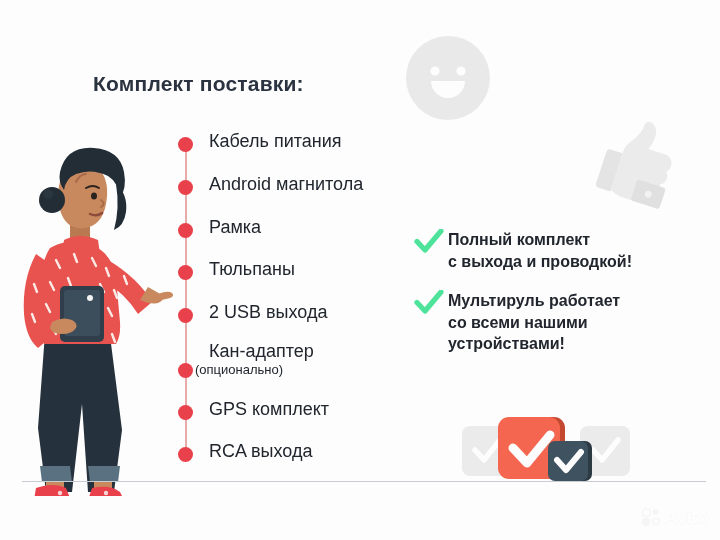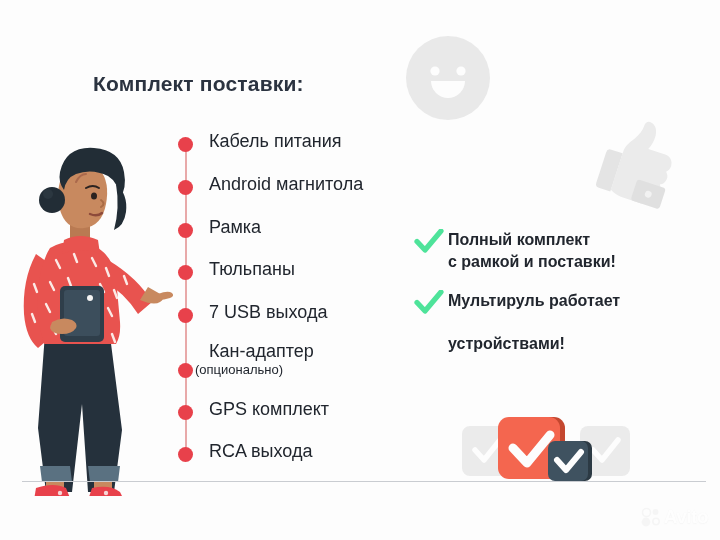--- a/index.html
+++ b/index.html
@@ -114,21 +114,21 @@
       <span class="ltxt">Рамка</span>
     </div>
 
     <div class="li" style="top:128px;">
       <span class="dot"></span>
       <span class="ltxt">Тюльпаны</span>
     </div>
 
     <div class="li" style="top:171px;">
       <span class="dot"></span>
-      <span class="ltxt">7 USB выхода</span>
+      <span class="ltxt">2 USB выхода</span>
     </div>
 
     <div class="li" style="top:210px;">
       <span class="dot" style="margin-top:12px;"></span>
       <span>
         <span class="ltxt">Кан-адаптер</span>
         <span class="lsub">(опционально)</span>
       </span>
     </div>
 
@@ -146,33 +146,33 @@
   <div id="benefits">
 
     <div class="ben" style="top:0px;">
       <span class="chk">
         <svg viewBox="0 0 30 26" width="30" height="26">
           <path d="M3 12.5 L11 21 L27 2" fill="none" stroke="#4ee39a" stroke-width="5.2" stroke-linecap="round" stroke-linejoin="round"></path>
         </svg>
       </span>
       <span class="btxt">
         <span>Полный комплект</span><br>
-        <span>с рамкой и поставки!</span>
+        <span>с выхода и проводкой!</span>
       </span>
     </div>
 
     <div class="ben" style="top:61px;">
       <span class="chk">
         <svg viewBox="0 0 30 26" width="30" height="26">
           <path d="M3 12.5 L11 21 L27 2" fill="none" stroke="#4ee39a" stroke-width="5.2" stroke-linecap="round" stroke-linejoin="round"></path>
         </svg>
       </span>
       <span class="btxt">
         <span>Мультируль работает</span><br>
-        <br>
+        <span>со всеми нашими</span><br>
         <span>устройствами!</span>
       </span>
     </div>
 
   </div>
 
   <div id="cards">
     <svg viewBox="0 0 170 72" width="170" height="72">
       <rect x="2" y="14" width="50" height="50" rx="8" fill="#ebebeb"></rect>
       <path d="M15 38 L24 48 L40 28" fill="none" stroke="#fdfdfd" stroke-width="5.5" stroke-linecap="round" stroke-linejoin="round"></path>

